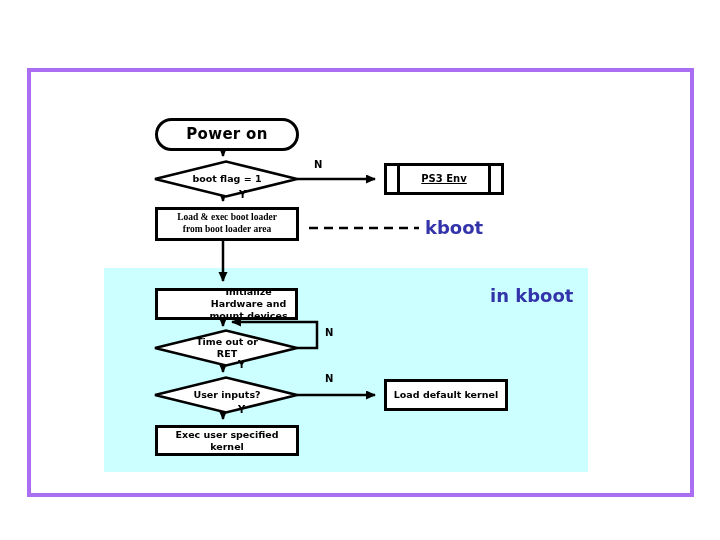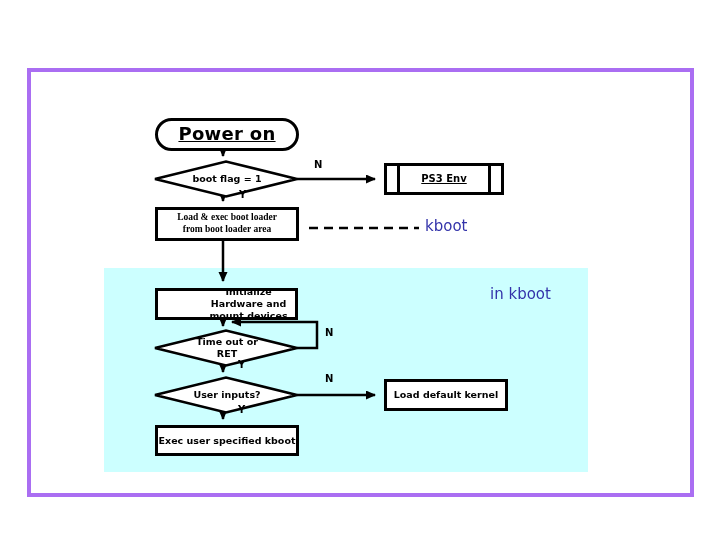--- a/index.html
+++ b/index.html
@@ -21,32 +21,32 @@
     position:absolute;left:104px;top:268px;width:484px;height:204px;
     background:var(--cyan);
   }
   svg.connectors{position:absolute;left:0;top:0;pointer-events:none;}
   .node{
     position:absolute;display:flex;align-items:center;justify-content:center;
     text-align:center;font-weight:bold;color:var(--ink);box-sizing:border-box;
     white-space:pre-line;line-height:1.25;
   }
   .shape{background:#ffffff;border:3px solid var(--ink);}
-  .terminator{border-radius:17px;font-size:18px;letter-spacing:.3px;text-decoration:underline;}
+  .terminator{border-radius:17px;font-size:15px;letter-spacing:.3px;}
   .process{font-size:9.5px;}
   .predef{font-size:10px;text-decoration:underline;}
   .predef .bar{position:absolute;top:-1px;bottom:-1px;width:3px;background:var(--ink);}
   .predef .bar.left{left:10px;}
   .predef .bar.right{right:10px;}
   .diamond-label{font-size:9.5px;background:transparent;border:none;}
   .edge-label{
     position:absolute;font-weight:bold;font-size:10px;color:var(--ink);
   }
   .annotation{
-    position:absolute;font-weight:normal;font-size:15px;color:var(--blue);
+    position:absolute;font-weight:bold;font-size:18px;color:var(--blue);
     white-space:nowrap;
   }
 </style>
 </head>
 <body>
 
 <div class="canvas">
 
   <div class="outer-border"></div>
   <div class="kboot-region"></div>
@@ -99,21 +99,21 @@
   <div class="node shape process" style="left:155px;top:288px;width:143px;height:32px;padding-left:44px;">Initialize Hardware and
 mount devices</div>
 
   <div class="node diamond-label" style="left:155px;top:330px;width:144px;height:36px;">Time out or
 RET</div>
 
   <div class="node diamond-label" style="left:155px;top:377px;width:144px;height:36px;">User inputs?</div>
 
   <div class="node shape process" style="left:384px;top:379px;width:124px;height:32px;">Load default kernel</div>
 
-  <div class="node shape process" style="left:155px;top:425px;width:144px;height:31px;">Exec user specified kboot</div>
+  <div class="node shape process" style="left:155px;top:425px;width:144px;height:31px;">Exec user specified kernel</div>
 
   <span class="edge-label" style="left:314px;top:159px;">N</span>
   <span class="edge-label" style="left:239px;top:189px;">Y</span>
   <span class="edge-label" style="left:325px;top:327px;">N</span>
   <span class="edge-label" style="left:238px;top:359px;">Y</span>
   <span class="edge-label" style="left:325px;top:373px;">N</span>
   <span class="edge-label" style="left:238px;top:404px;">Y</span>
 
   <span class="annotation" style="left:425px;top:217px;">kboot</span>
   <span class="annotation" style="left:490px;top:285px;">in kboot</span>

